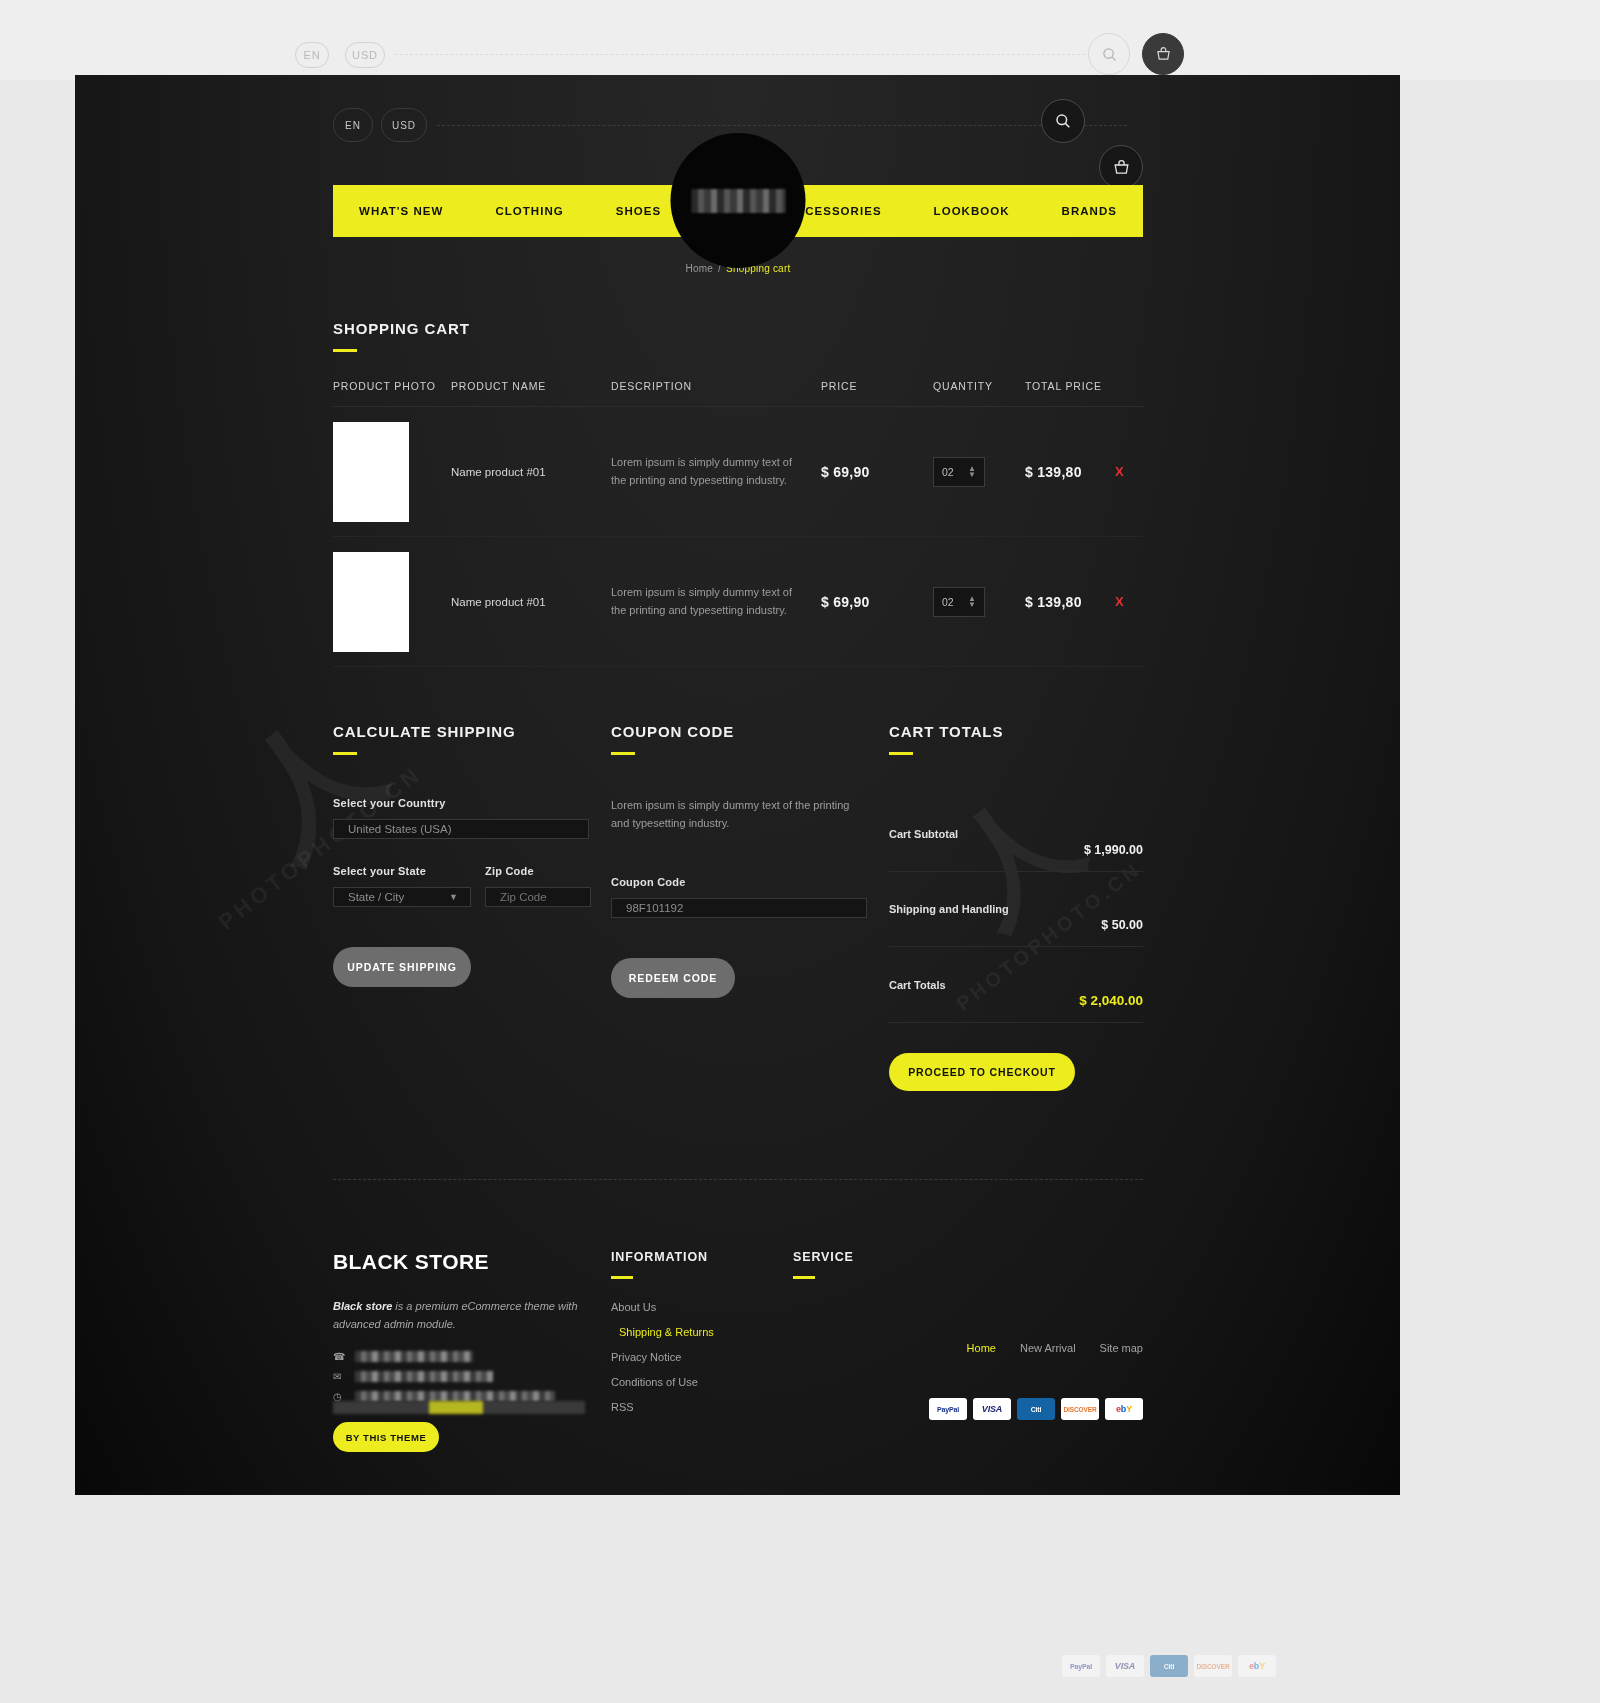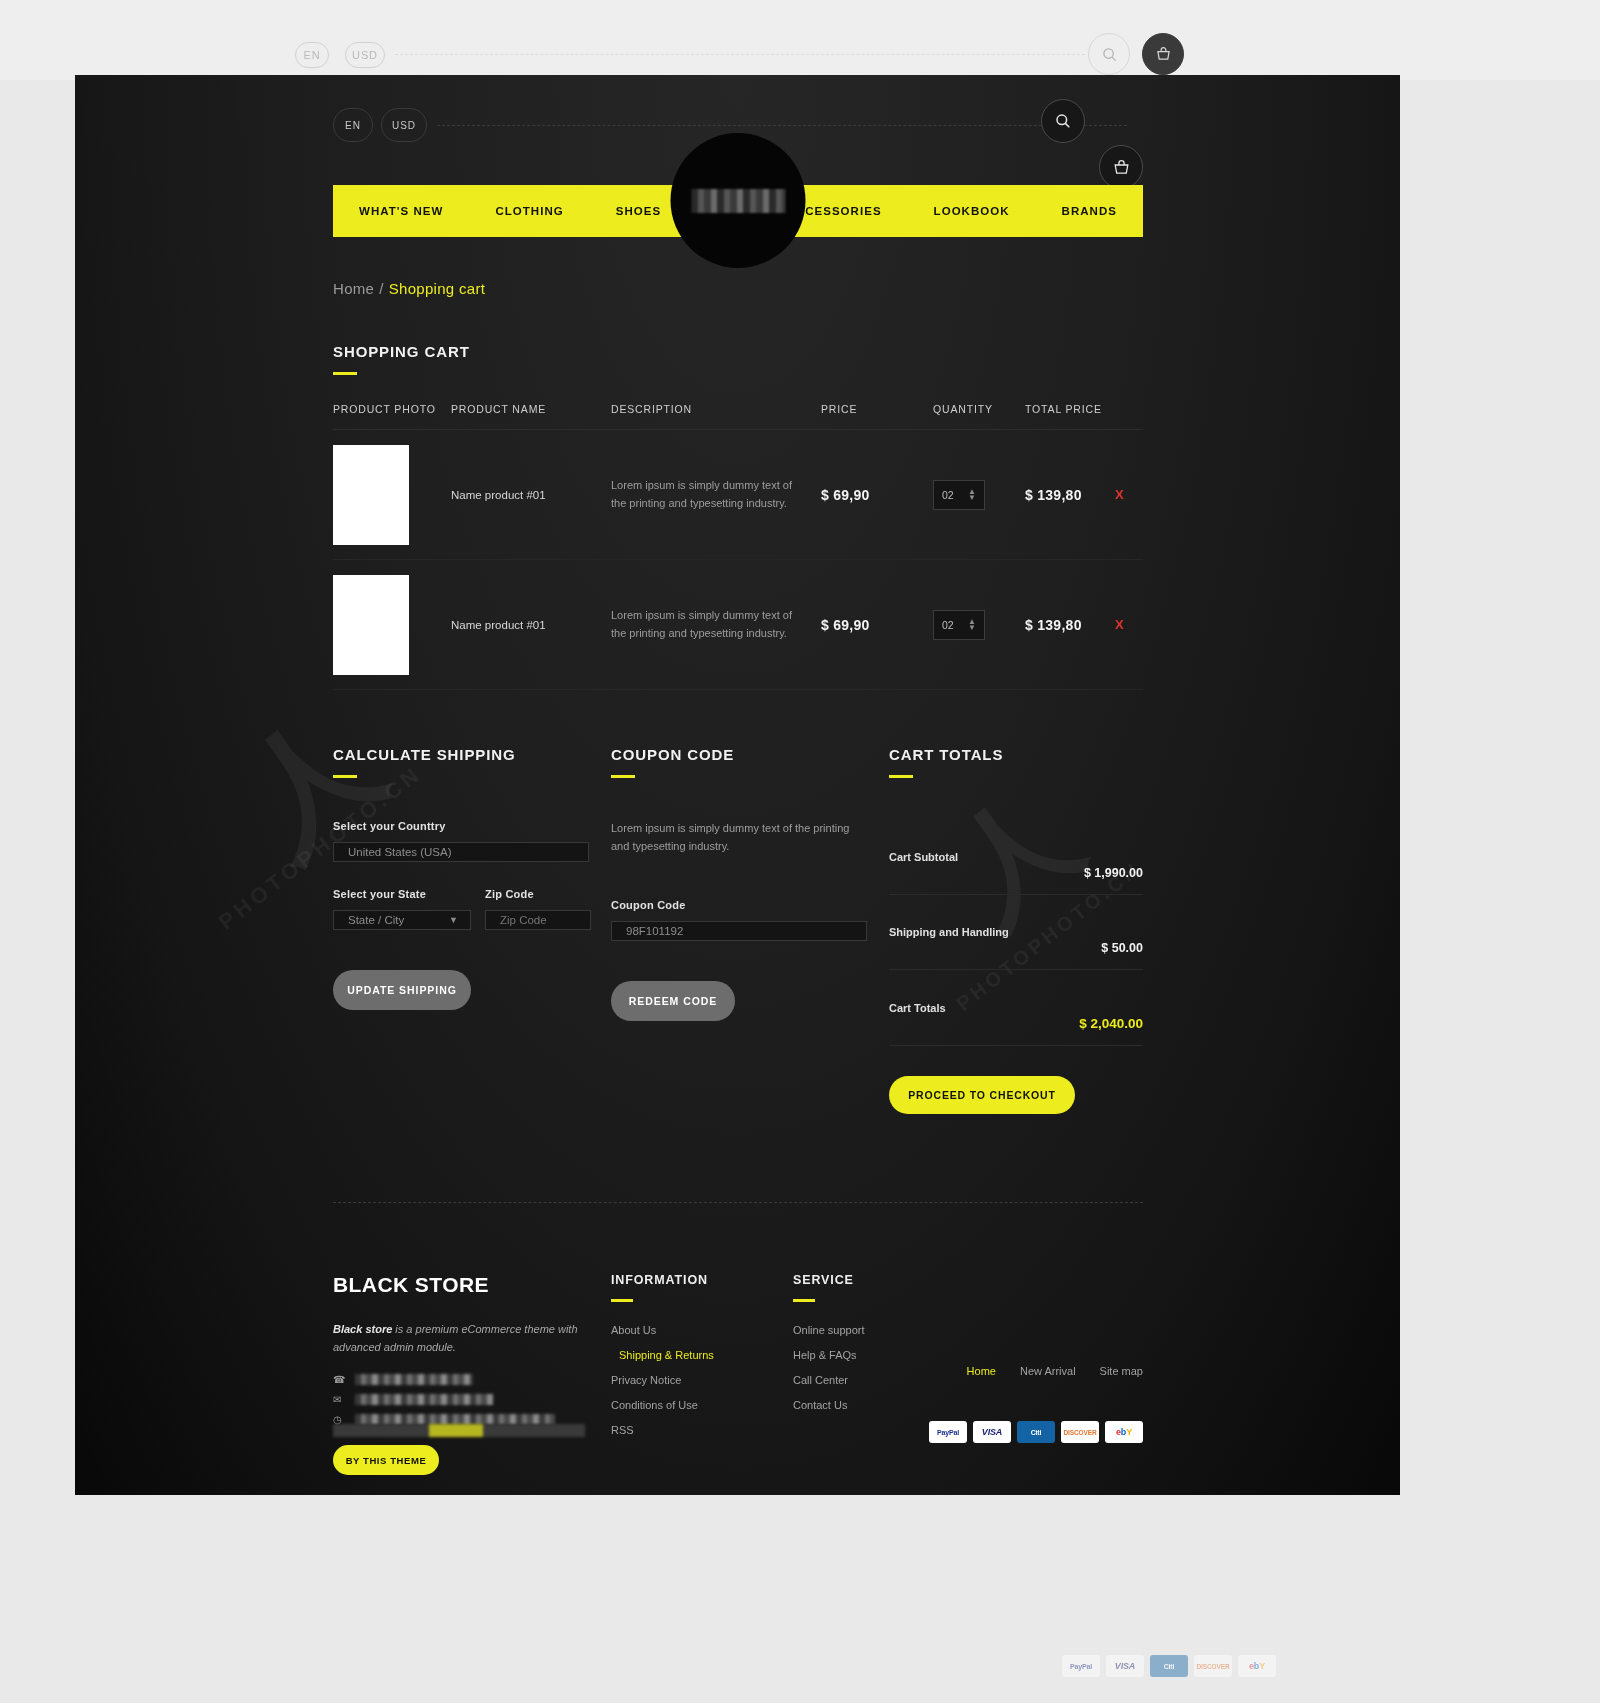--- a/index.html
+++ b/index.html
@@ -90,22 +90,22 @@
     width: 94px; height: 24px;
     background:
       repeating-linear-gradient(90deg,
         #2a2a2a 0 7px, #555 7px 13px, #3a3a3a 13px 20px, #6a6a6a 20px 26px);
     filter: blur(1.2px);
   }
   .nav-spacer { width: 135px; }
 
   
   .crumb {
-    text-align: left; margin-top: 43px;
-    font-size: 15px; color: #9a9a9a; letter-spacing: .02em;
+    text-align: center; margin-top: 26px;
+    font-size: 10px; color: #9a9a9a; letter-spacing: .02em;
   }
   .crumb a { color: #9a9a9a; text-decoration: none; cursor: pointer; }
   .crumb .cur { color: #ecec1e; }
 
   
   .sec-title {
     font-size: 15px; color: #f2f2f2; font-weight: bold;
     letter-spacing: .06em; text-transform: uppercase;
   }
   .sec-rule { width: 24px; height: 3px; background: #ecec1e; margin-top: 12px; }
@@ -482,26 +482,20 @@
           <div class="f-link active">Shipping &amp; Returns</div>
           <div class="f-link">Privacy Notice</div>
           <div class="f-link">Conditions of Use</div>
           <div class="f-link">RSS</div>
         </div>
       </div>
 
       <div class="f-col">
         <div class="f-title">SERVICE</div>
         <div class="f-rule"></div>
-        <div class="f-links">
-          <div class="f-link">Online support</div>
-          <div class="f-link">Help &amp; FAQs</div>
-          <div class="f-link">Call Center</div>
-          <div class="f-link">Contact Us</div>
-        </div>
       </div>
 
     </div>
 
     <div class="bottom-links">
       <span class="bl active">Home</span>
       <span class="bl">New Arrival</span>
       <span class="bl">Site map</span>
     </div>
 

